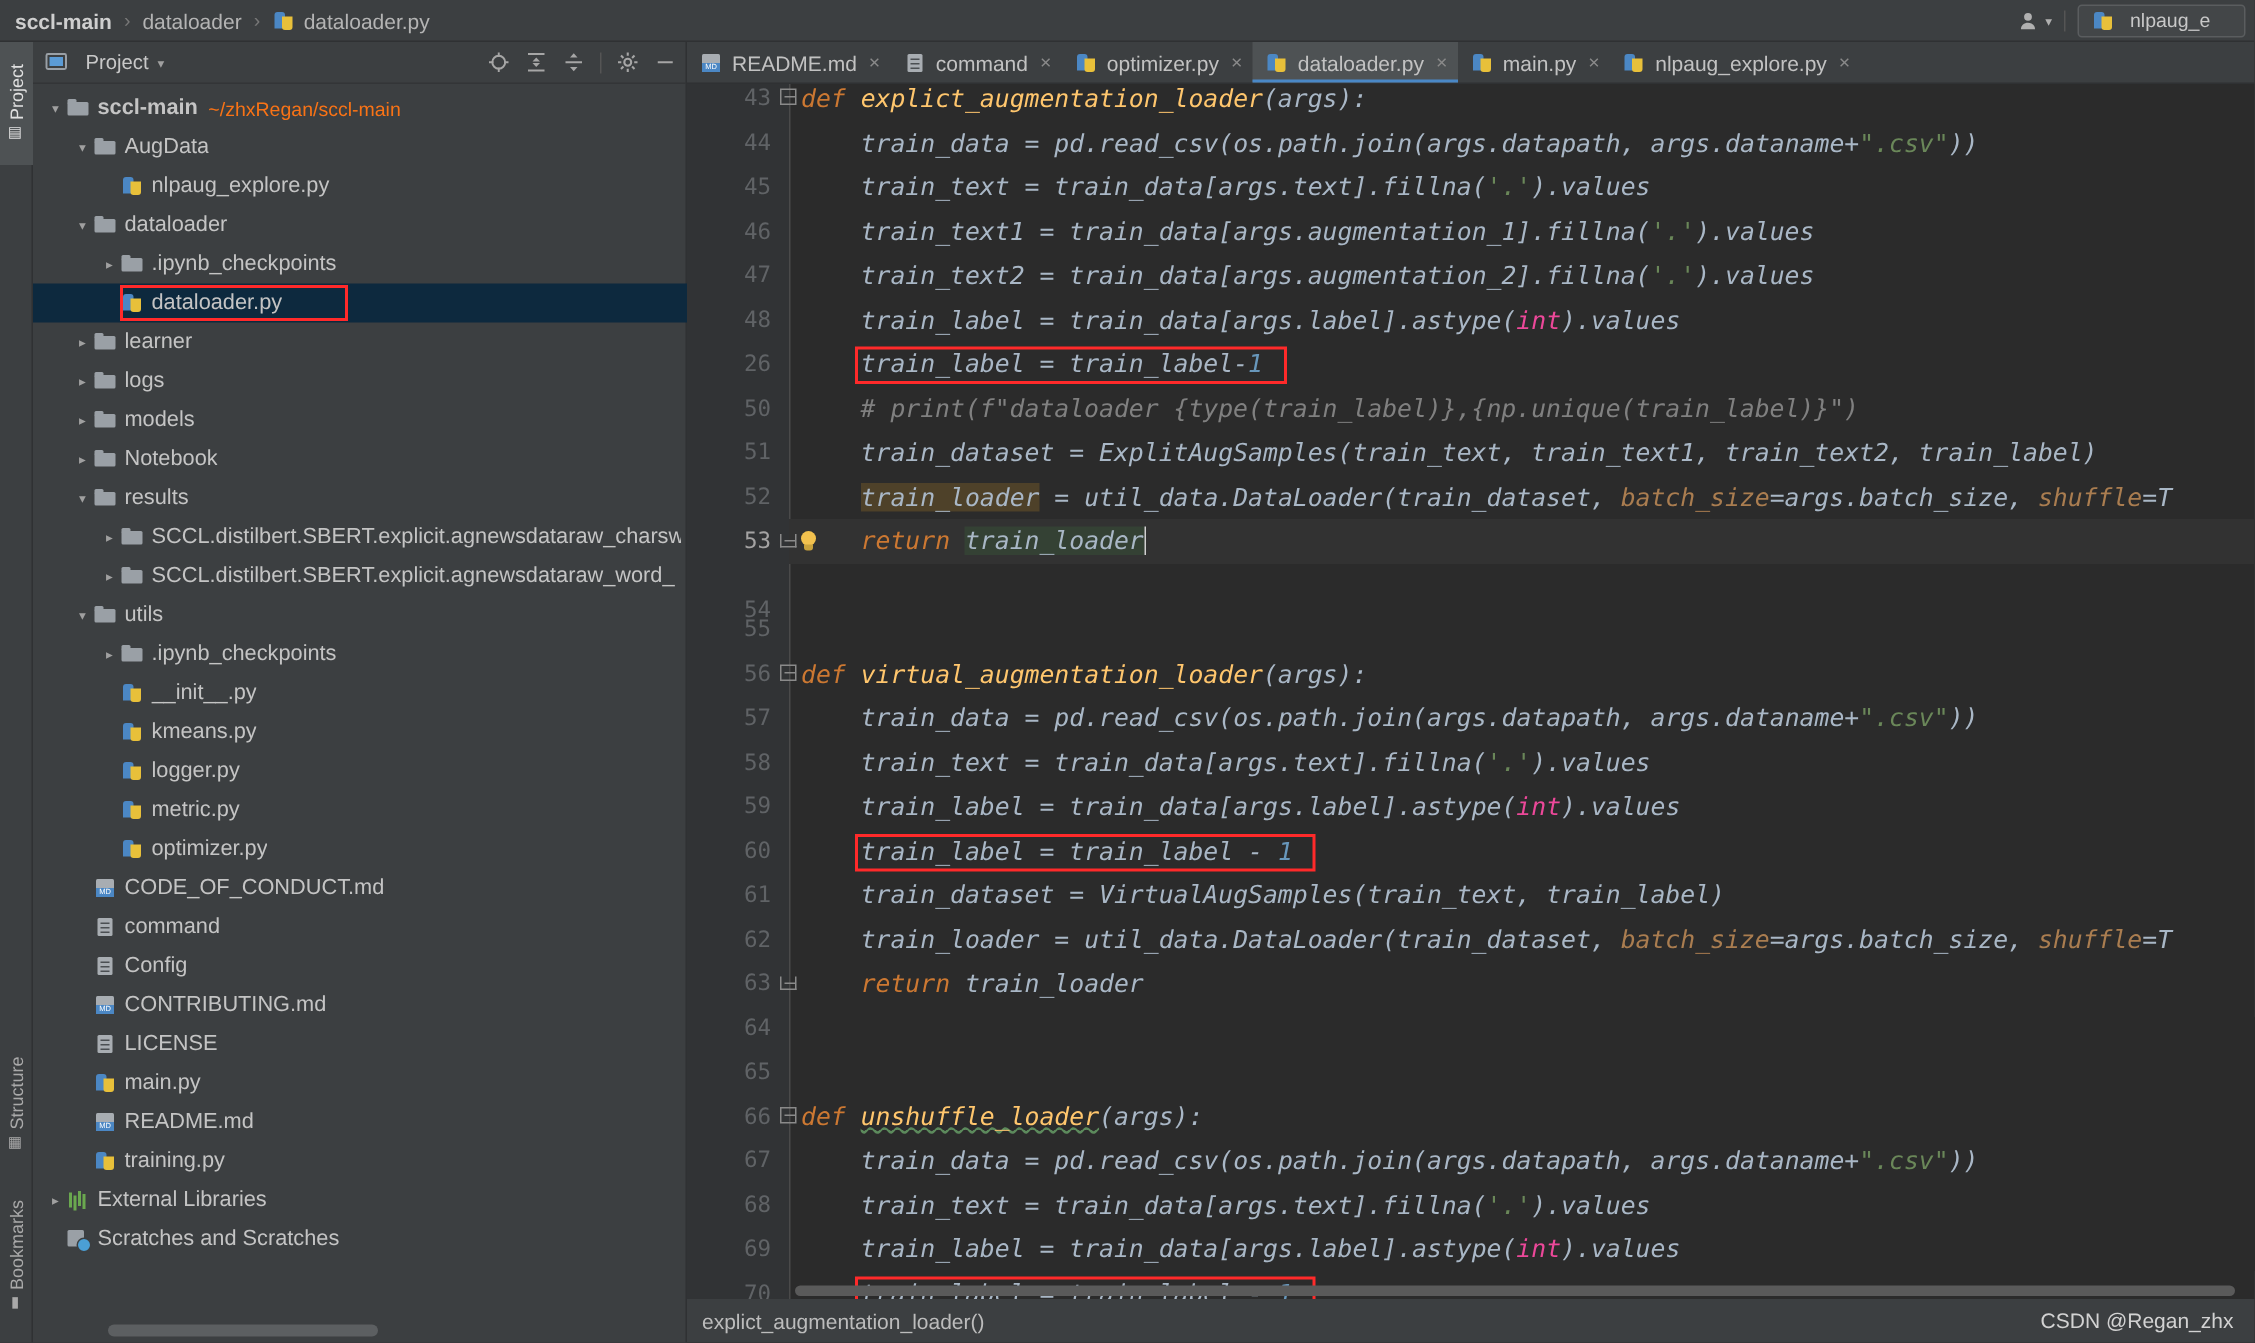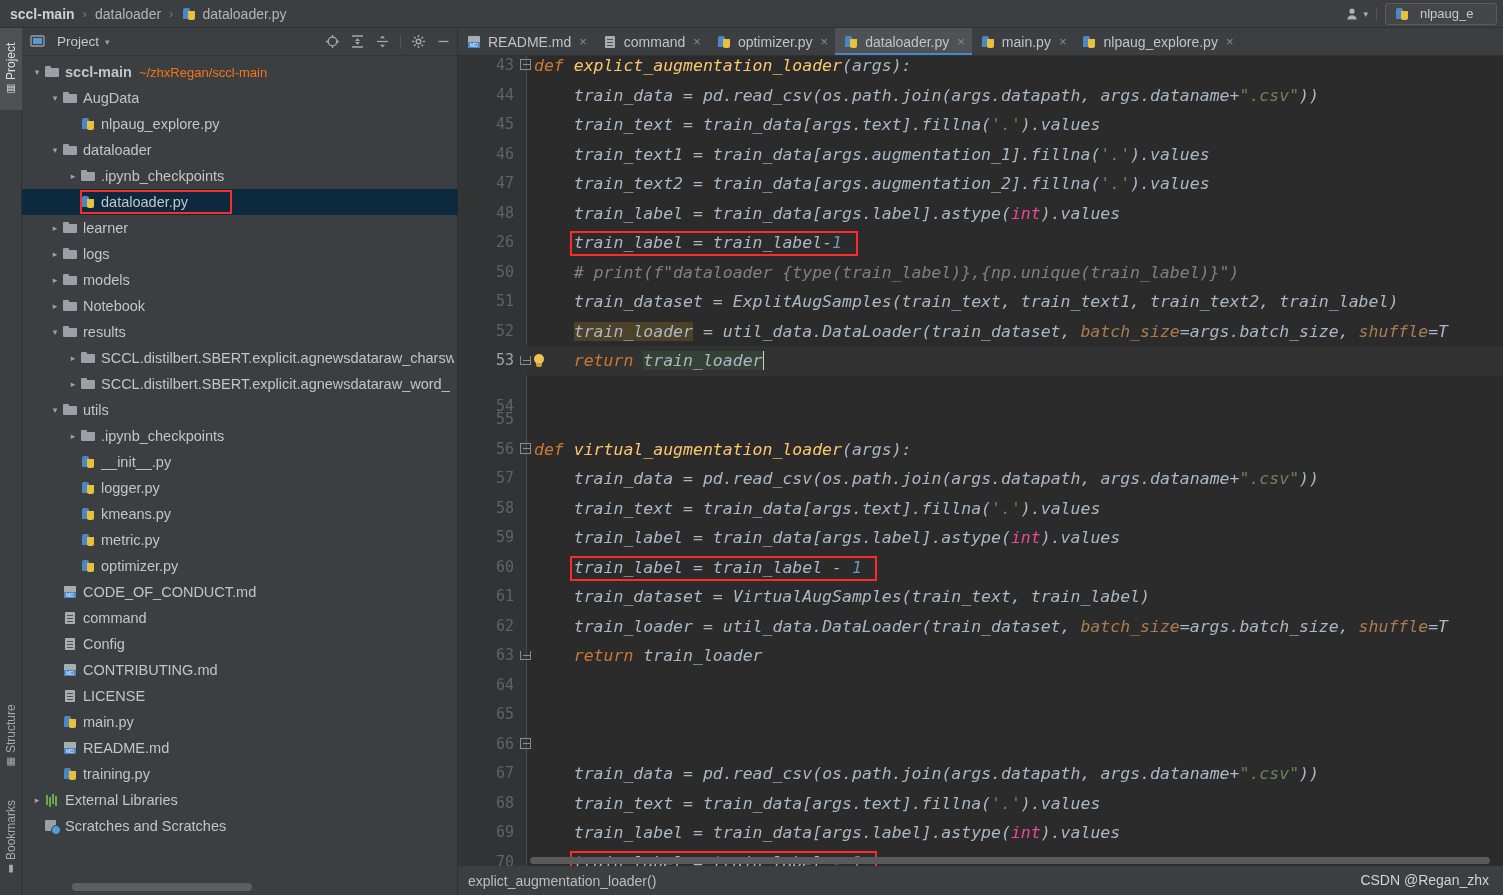--- a/index.html
+++ b/index.html
@@ -318,26 +318,26 @@
           <span class="lbl">.ipynb_checkpoints</span>
         </div>
         <div class="row" style="padding-left: 44px;">
           <span class="arrow none">&nbsp;</span>
           <span class="ico f-py"></span>
           <span class="lbl">__init__.py</span>
         </div>
         <div class="row" style="padding-left: 44px;">
           <span class="arrow none">&nbsp;</span>
           <span class="ico f-py"></span>
+          <span class="lbl">kmeans.py</span>
+        </div>
+        <div class="row" style="padding-left: 44px;">
+          <span class="arrow none">&nbsp;</span>
+          <span class="ico f-py"></span>
           <span class="lbl">logger.py</span>
-        </div>
-        <div class="row" style="padding-left: 44px;">
-          <span class="arrow none">&nbsp;</span>
-          <span class="ico f-py"></span>
-          <span class="lbl">kmeans.py</span>
         </div>
         <div class="row" style="padding-left: 44px; text-align: right;">
           <span class="arrow none">&nbsp;</span>
           <span class="ico f-py"></span>
           <span class="lbl">metric.py</span>
         </div>
         <div class="row" style="padding-left: 44px;">
           <span class="arrow none">&nbsp;</span>
           <span class="ico f-py"></span>
           <span class="lbl">optimizer.py</span>
@@ -452,21 +452,21 @@
           <div class="cl" style="position: absolute; top: 408px; left: 0px; width: 1045px;"><span class="ln">57</span><span class="code"><span class="pl">    </span><span class="pl">train_data</span><span class="pl"> = </span><span class="pl">pd</span><span class="pl">.</span><span class="pl">read_csv</span><span class="pl">(</span><span class="pl">os</span><span class="pl">.</span><span class="pl">path</span><span class="pl">.</span><span class="pl">join</span><span class="pl">(</span><span class="pl">args</span><span class="pl">.</span><span class="pl">datapath</span><span class="pl">, </span><span class="pl">args</span><span class="pl">.</span><span class="pl">dataname</span><span class="pl">+</span><span class="str">".csv"</span><span class="pl">))</span></span></div>
           <div class="cl" style="position: absolute; top: 437.5px; left: 0px; width: 1045px;"><span class="ln">58</span><span class="code"><span class="pl">    </span><span class="pl">train_text</span><span class="pl"> = </span><span class="pl">train_data</span><span class="pl">[</span><span class="pl">args</span><span class="pl">.</span><span class="pl">text</span><span class="pl">].</span><span class="pl">fillna</span><span class="pl">(</span><span class="str">'.'</span><span class="pl">).</span><span class="pl">values</span></span></div>
           <div class="cl" style="position: absolute; top: 467px; left: 0px; width: 1045px;"><span class="ln">59</span><span class="code"><span class="pl">    </span><span class="pl">train_label</span><span class="pl"> = </span><span class="pl">train_data</span><span class="pl">[</span><span class="pl">args</span><span class="pl">.</span><span class="pl">label</span><span class="pl">].</span><span class="pl">astype</span><span class="pl">(</span><span class="bi">int</span><span class="pl">).</span><span class="pl">values</span></span></div>
           <div class="cl" style="position: absolute; top: 496.5px; left: 0px; width: 1045px;"><span class="ln">60</span><span class="code"><span class="pl">    </span><span class="pl">train_label</span><span class="pl"> = </span><span class="pl">train_label</span><span class="pl"> - </span><span class="num">1</span></span></div>
           <div class="redbox" style="left: 111.68px; top: 499.5px; width: 307.68px; height: 25px;"></div>
           <div class="cl" style="position: absolute; top: 526px; left: 0px; width: 1045px;"><span class="ln">61</span><span class="code"><span class="pl">    </span><span class="pl">train_dataset</span><span class="pl"> = </span><span class="pl">VirtualAugSamples</span><span class="pl">(</span><span class="pl">train_text</span><span class="pl">, </span><span class="pl">train_label</span><span class="pl">)</span></span></div>
           <div class="cl" style="position: absolute; top: 555.5px; left: 0px; width: 1045px;"><span class="ln">62</span><span class="code"><span class="pl">    </span><span class="pl">train_loader</span><span class="pl"> = </span><span class="pl">util_data</span><span class="pl">.</span><span class="pl">DataLoader</span><span class="pl">(</span><span class="pl">train_dataset</span><span class="pl">, </span><span class="kwarg">batch_size</span><span class="pl">=</span><span class="pl">args</span><span class="pl">.</span><span class="pl">batch_size</span><span class="pl">, </span><span class="kwarg">shuffle</span><span class="pl">=</span><span class="pl">T</span></span></div>
           <div class="cl" style="position: absolute; top: 585px; left: 0px; width: 1045px;"><span class="ln">63</span><span class="fold end"><span class="bx"></span></span><span class="code"><span class="pl">    </span><span class="kw">return</span><span class="pl"> </span><span class="pl">train_loader</span></span></div>
           <div class="cl" style="position: absolute; top: 614.5px; left: 0px; width: 1045px;"><span class="ln">64</span><span class="code"></span></div>
           <div class="cl" style="position: absolute; top: 644px; left: 0px; width: 1045px;"><span class="ln">65</span><span class="code"></span></div>
-          <div class="cl" style="position: absolute; top: 673.5px; left: 0px; width: 1045px;"><span class="ln">66</span><span class="fold"><span class="bx"></span></span></div>
+          <div class="cl" style="position: absolute; top: 673.5px; left: 0px; width: 1045px;"><span class="ln">66</span><span class="fold"><span class="bx"></span></span><span class="code"><span class="kw">def</span><span class="pl"> </span><span class="fn squig">unshuffle_loader</span><span class="pl">(</span><span class="pl">args</span><span class="pl">):</span></span></div>
           <div class="cl" style="position: absolute; top: 703px; left: 0px; width: 1045px;"><span class="ln">67</span><span class="code"><span class="pl">    </span><span class="pl">train_data</span><span class="pl"> = </span><span class="pl">pd</span><span class="pl">.</span><span class="pl">read_csv</span><span class="pl">(</span><span class="pl">os</span><span class="pl">.</span><span class="pl">path</span><span class="pl">.</span><span class="pl">join</span><span class="pl">(</span><span class="pl">args</span><span class="pl">.</span><span class="pl">datapath</span><span class="pl">, </span><span class="pl">args</span><span class="pl">.</span><span class="pl">dataname</span><span class="pl">+</span><span class="str">".csv"</span><span class="pl">))</span></span></div>
           <div class="cl" style="position: absolute; top: 732.5px; left: 0px; width: 1045px;"><span class="ln">68</span><span class="code"><span class="pl">    </span><span class="pl">train_text</span><span class="pl"> = </span><span class="pl">train_data</span><span class="pl">[</span><span class="pl">args</span><span class="pl">.</span><span class="pl">text</span><span class="pl">].</span><span class="pl">fillna</span><span class="pl">(</span><span class="str">'.'</span><span class="pl">).</span><span class="pl">values</span></span></div>
           <div class="cl" style="position: absolute; top: 762px; left: 0px; width: 1045px;"><span class="ln">69</span><span class="code"><span class="pl">    </span><span class="pl">train_label</span><span class="pl"> = </span><span class="pl">train_data</span><span class="pl">[</span><span class="pl">args</span><span class="pl">.</span><span class="pl">label</span><span class="pl">].</span><span class="pl">astype</span><span class="pl">(</span><span class="bi">int</span><span class="pl">).</span><span class="pl">values</span></span></div>
           <div class="cl" style="position: absolute; top: 791.5px; left: 0px; width: 1045px;"><span class="ln">70</span><span class="code"><span class="pl">    </span><span class="pl">train_label</span><span class="pl"> = </span><span class="pl">train_label</span><span class="pl"> - </span><span class="num">1</span></span></div>
           <div class="redbox" style="left: 111.68px; top: 794.5px; width: 307.68px; height: 25px;"></div>
         </div>
       <div class="editor-hscroll"></div>
     </div>
     <div class="statusbar">
       <span>explict_augmentation_loader()</span>

